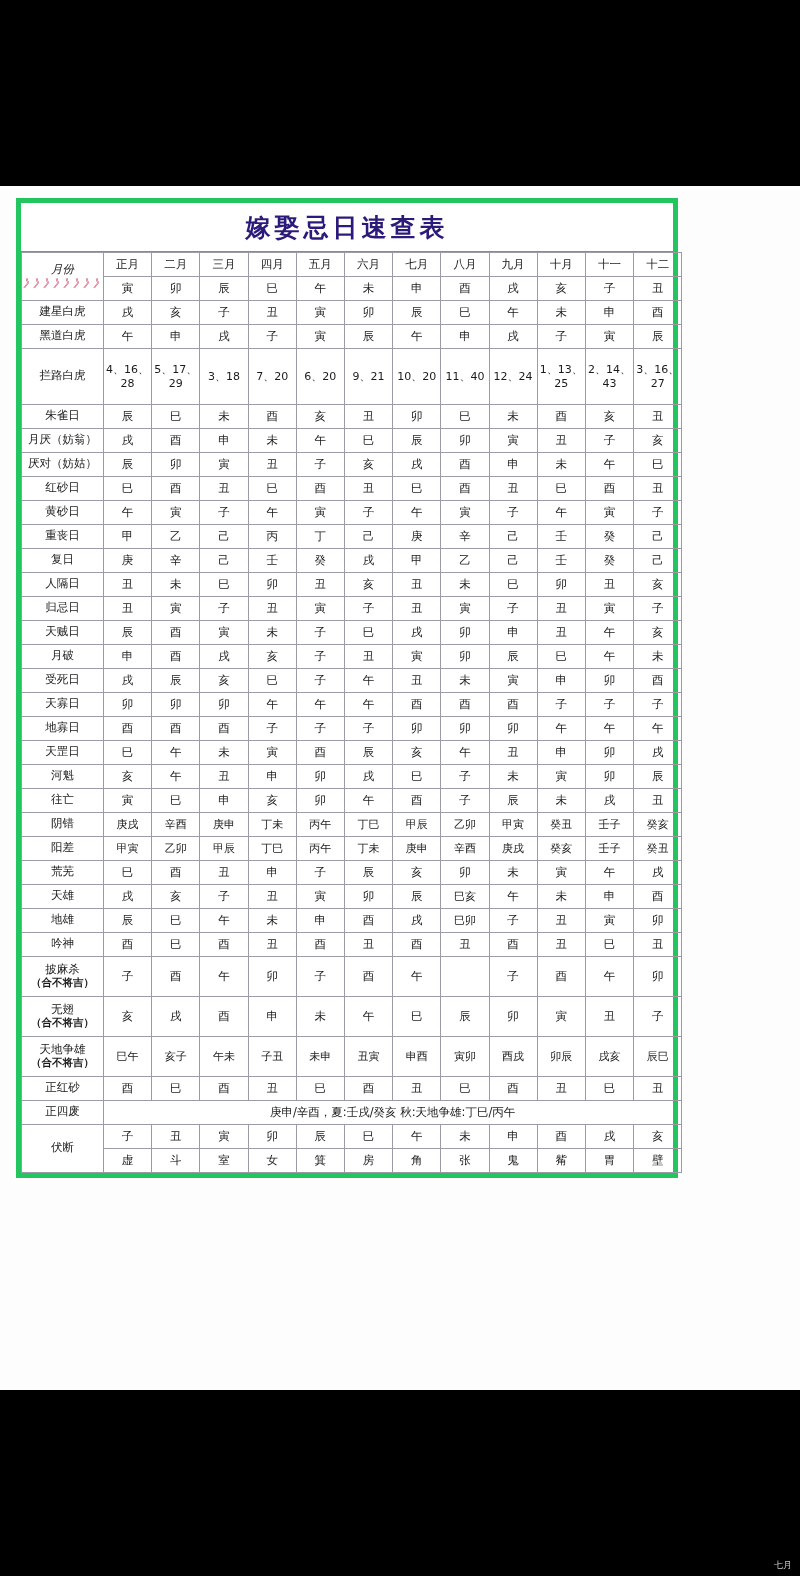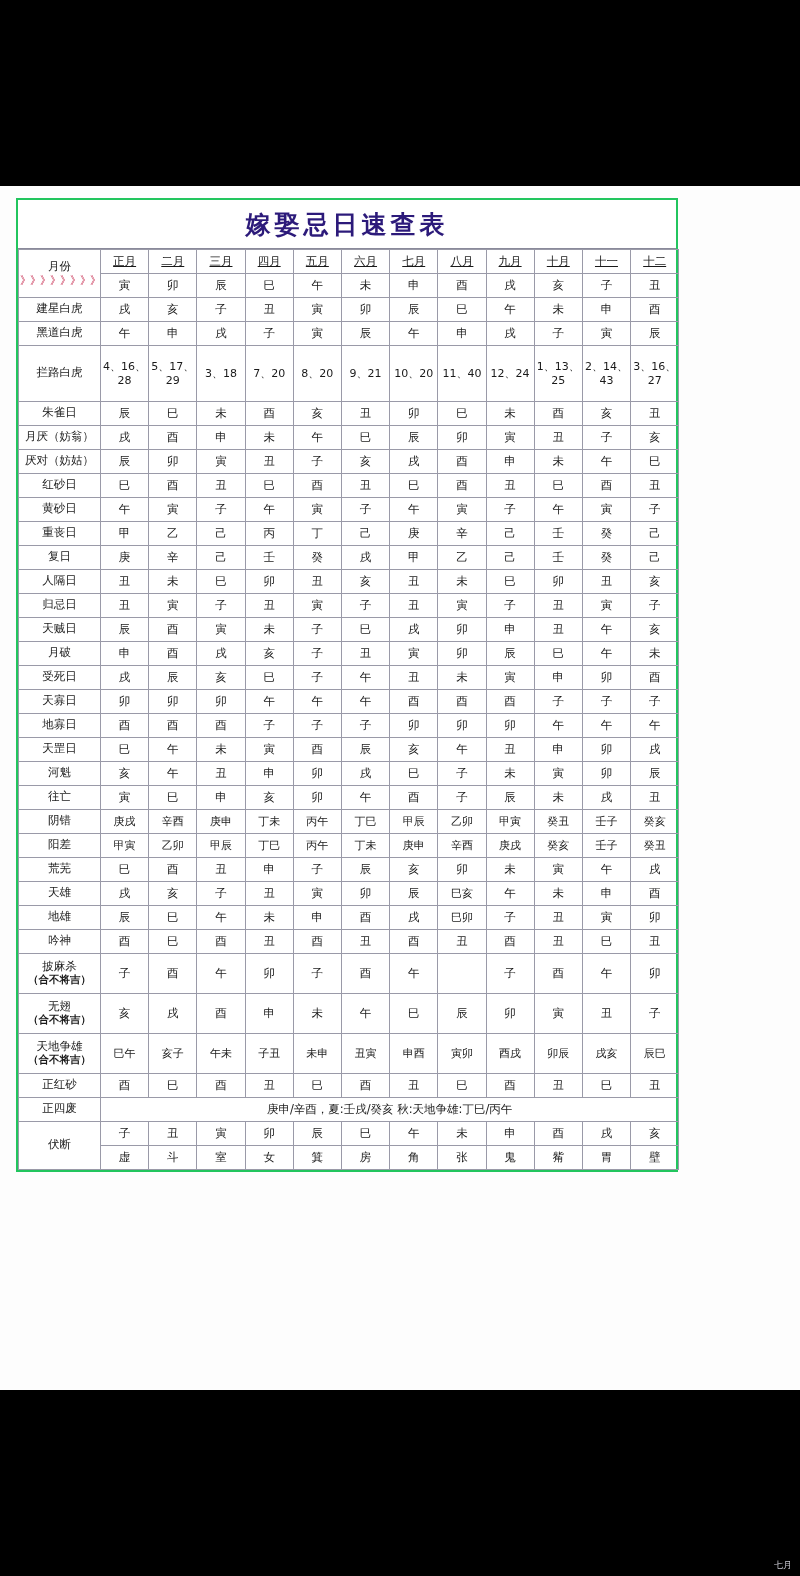--- a/index.html
+++ b/index.html
@@ -27,21 +27,21 @@
     width: 800px;
     height: 1204px;
     background: #fdfdfd;
   }
   .sheet {
     position: absolute;
     left: 16px;
     top: 198px;
     width: 662px;
     background: #ffffff;
-    border: 2px solid #22c55e;
+    border: 5px solid #22c55e;
     box-sizing: border-box;
   }
   .title-bar {
     height: 48px;
     border-bottom: 1px solid #8a8a9a;
     display: flex;
     align-items: center;
     justify-content: center;
   }
   .title {
@@ -69,27 +69,27 @@
   }
   
   col.c-label { width: 82px; }
   col.c-m     { width: 48.2px; }
 
   .hdr-label {
     color: #c0143c;
     font-weight: bold;
     font-size: 12.5px;
     line-height: 1.2;
+    font-style: italic;
   }
   .hdr-month {
     color: #c0143c;
     font-weight: bold;
     font-size: 12.5px;
     height: 44px;
-    text-decoration: underline;
   }
   .hdr-branch {
     color: #c0143c;
     font-weight: bold;
     font-size: 12.5px;
     height: 20px;
   }
   .rowname {
     color: #c0143c;
     font-weight: bold;
@@ -214,21 +214,21 @@
           <td class="val">寅</td>
           <td class="val">辰</td>
         </tr>
 
         <tr class="tall">
           <td class="rowname">拦路白虎</td>
           <td class="val small">4、16、28</td>
           <td class="val small">5、17、29</td>
           <td class="val small">3、18</td>
           <td class="val small">7、20</td>
-          <td class="val small">8、20</td>
+          <td class="val small">6、20</td>
           <td class="val small">9、21</td>
           <td class="val small">10、20</td>
           <td class="val small">11、40</td>
           <td class="val small">12、24</td>
           <td class="val small">1、13、25</td>
           <td class="val small">2、14、43</td>
           <td class="val small">3、16、27</td>
         </tr>
 
         <tr>

